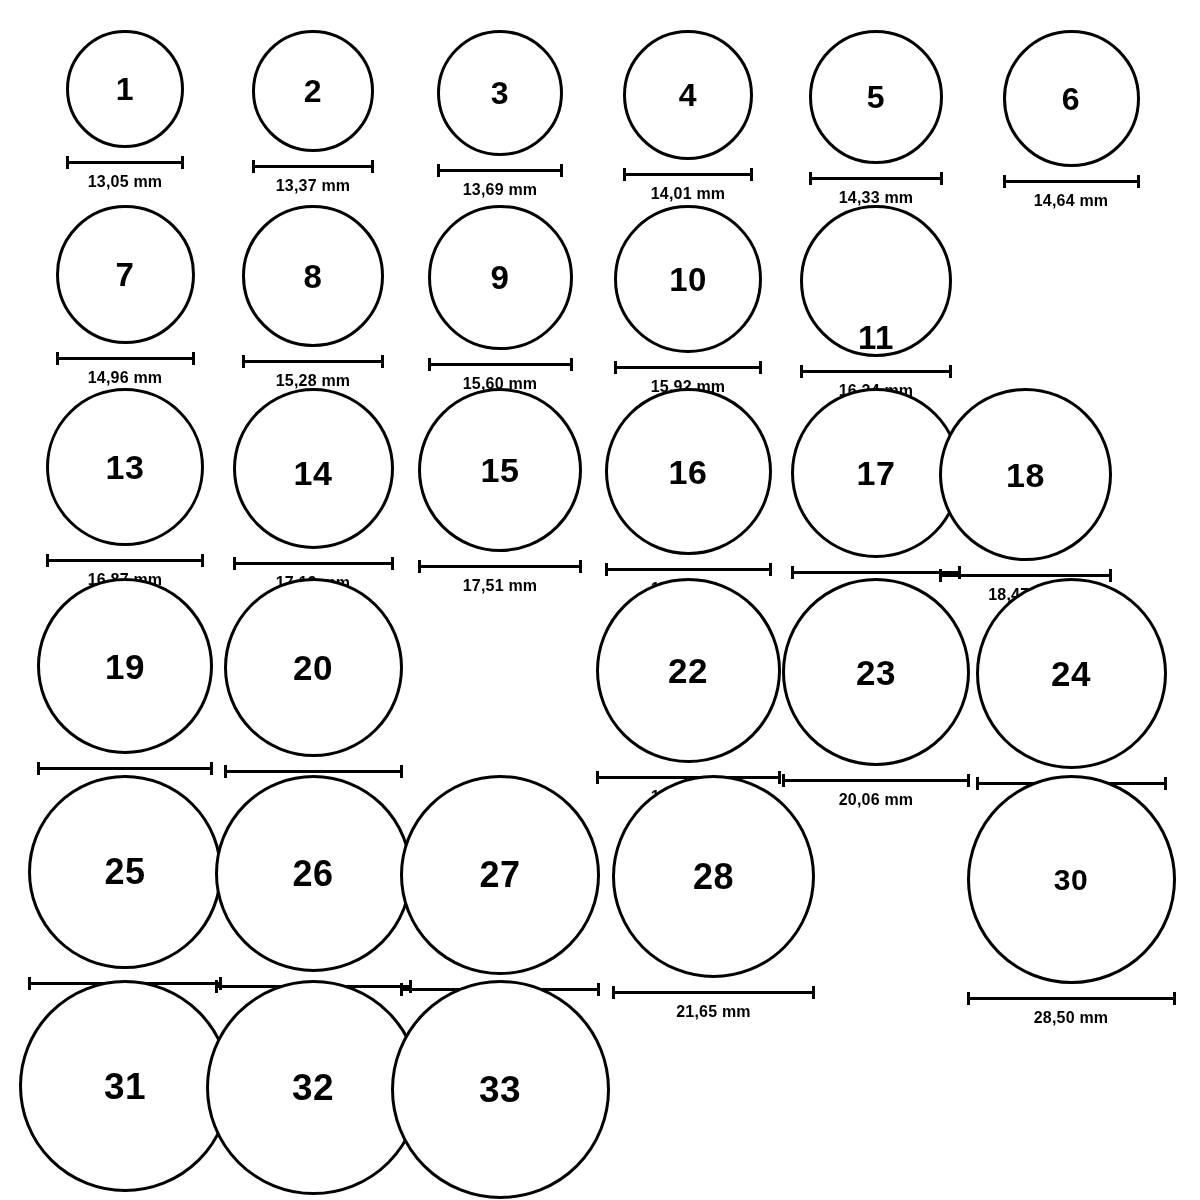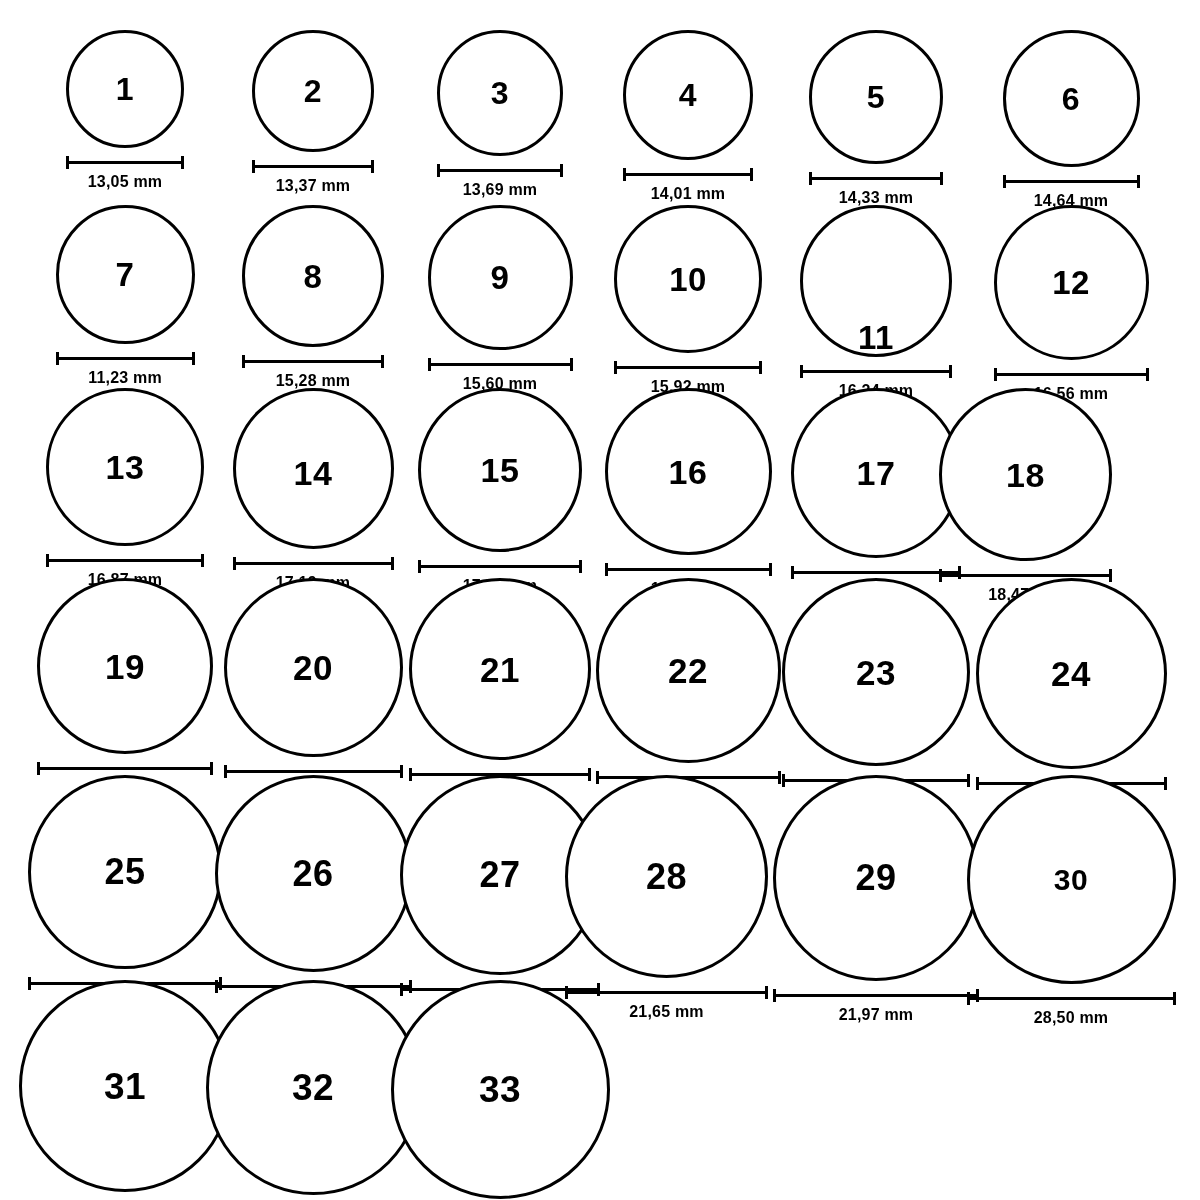--- a/index.html
+++ b/index.html
@@ -143,21 +143,21 @@
     </div>
     <div class="ring-cell" style="left: 55.5px; top: 205px; width: 139px;">
       <div class="ring-circle" style="width: 139px; height: 139px;">
         <span class="ring-number" style="font-size: 33px;">7</span>
       </div>
       <div class="ruler" style="width: 139px;">
         <div class="bar"></div>
         <div class="cap left"></div>
         <div class="cap right"></div>
       </div>
-      <div class="ring-label">11,23 mm</div>
+      <div class="ring-label">14,96 mm</div>
     </div>
     <div class="ring-cell" style="left: 242px; top: 205px; width: 142px;">
       <div class="ring-circle" style="width: 142px; height: 142px;">
         <span class="ring-number" style="font-size: 33px;">8</span>
       </div>
       <div class="ruler" style="width: 142px;">
         <div class="bar"></div>
         <div class="cap left"></div>
         <div class="cap right"></div>
       </div>
@@ -189,31 +189,20 @@
       <div class="ring-circle" style="width: 152px; height: 152px; align-items: flex-end;">
         <span class="ring-number" style="font-size: 33px;">11</span>
       </div>
       <div class="ruler" style="width: 152px;">
         <div class="bar"></div>
         <div class="cap left"></div>
         <div class="cap right"></div>
       </div>
       <div class="ring-label">16,24 mm</div>
     </div>
-    <div class="ring-cell" style="left: 993.5px; top: 205px; width: 155px;">
-      <div class="ring-circle" style="width: 155px; height: 155px;">
-        <span class="ring-number" style="font-size: 33px;">12</span>
-      </div>
-      <div class="ruler" style="width: 155px;">
-        <div class="bar"></div>
-        <div class="cap left"></div>
-        <div class="cap right"></div>
-      </div>
-      <div class="ring-label">16,56 mm</div>
-    </div>
     <div class="ring-cell" style="left: 46px; top: 388px; width: 158px;">
       <div class="ring-circle" style="width: 158px; height: 158px;">
         <span class="ring-number" style="font-size: 34px;">13</span>
       </div>
       <div class="ruler" style="width: 158px;">
         <div class="bar"></div>
         <div class="cap left"></div>
         <div class="cap right"></div>
       </div>
       <div class="ring-label">16,87 mm</div>
@@ -288,31 +277,20 @@
       <div class="ring-circle" style="width: 179px; height: 179px;">
         <span class="ring-number" style="font-size: 35px;">20</span>
       </div>
       <div class="ruler" style="width: 179px;">
         <div class="bar"></div>
         <div class="cap left"></div>
         <div class="cap right"></div>
       </div>
       <div class="ring-label">19,10 mm</div>
     </div>
-    <div class="ring-cell" style="left: 409px; top: 578px; width: 182px;">
-      <div class="ring-circle" style="width: 182px; height: 182px;">
-        <span class="ring-number" style="font-size: 35px;">21</span>
-      </div>
-      <div class="ruler" style="width: 182px;">
-        <div class="bar"></div>
-        <div class="cap left"></div>
-        <div class="cap right"></div>
-      </div>
-      <div class="ring-label">19,42 mm</div>
-    </div>
     <div class="ring-cell" style="left: 595.5px; top: 578px; width: 185px;">
       <div class="ring-circle" style="width: 185px; height: 185px;">
         <span class="ring-number" style="font-size: 35px;">22</span>
       </div>
       <div class="ruler" style="width: 185px;">
         <div class="bar"></div>
         <div class="cap left"></div>
         <div class="cap right"></div>
       </div>
       <div class="ring-label">19,74 mm</div>
@@ -365,41 +343,30 @@
       <div class="ring-circle" style="width: 200px; height: 200px;">
         <span class="ring-number" style="font-size: 36px;">27</span>
       </div>
       <div class="ruler" style="width: 200px;">
         <div class="bar"></div>
         <div class="cap left"></div>
         <div class="cap right"></div>
       </div>
       <div class="ring-label">21,33 mm</div>
     </div>
-    <div class="ring-cell" style="left: 565px; top: 775px; width: 203px;">
+    <div class="ring-cell" style="left: 612px; top: 775px; width: 203px;">
       <div class="ring-circle" style="width: 203px; height: 203px;">
         <span class="ring-number" style="font-size: 36px;">28</span>
       </div>
       <div class="ruler" style="width: 203px;">
         <div class="bar"></div>
         <div class="cap left"></div>
         <div class="cap right"></div>
       </div>
       <div class="ring-label">21,65 mm</div>
-    </div>
-    <div class="ring-cell" style="left: 773px; top: 775px; width: 206px;">
-      <div class="ring-circle" style="width: 206px; height: 206px;">
-        <span class="ring-number" style="font-size: 36px;">29</span>
-      </div>
-      <div class="ruler" style="width: 206px;">
-        <div class="bar"></div>
-        <div class="cap left"></div>
-        <div class="cap right"></div>
-      </div>
-      <div class="ring-label">21,97 mm</div>
     </div>
     <div class="ring-cell" style="left: 966.5px; top: 775px; width: 209px;">
       <div class="ring-circle" style="width: 209px; height: 209px;">
         <span class="ring-number" style="font-size: 30px;">30</span>
       </div>
       <div class="ruler" style="width: 209px;">
         <div class="bar"></div>
         <div class="cap left"></div>
         <div class="cap right"></div>
       </div>

